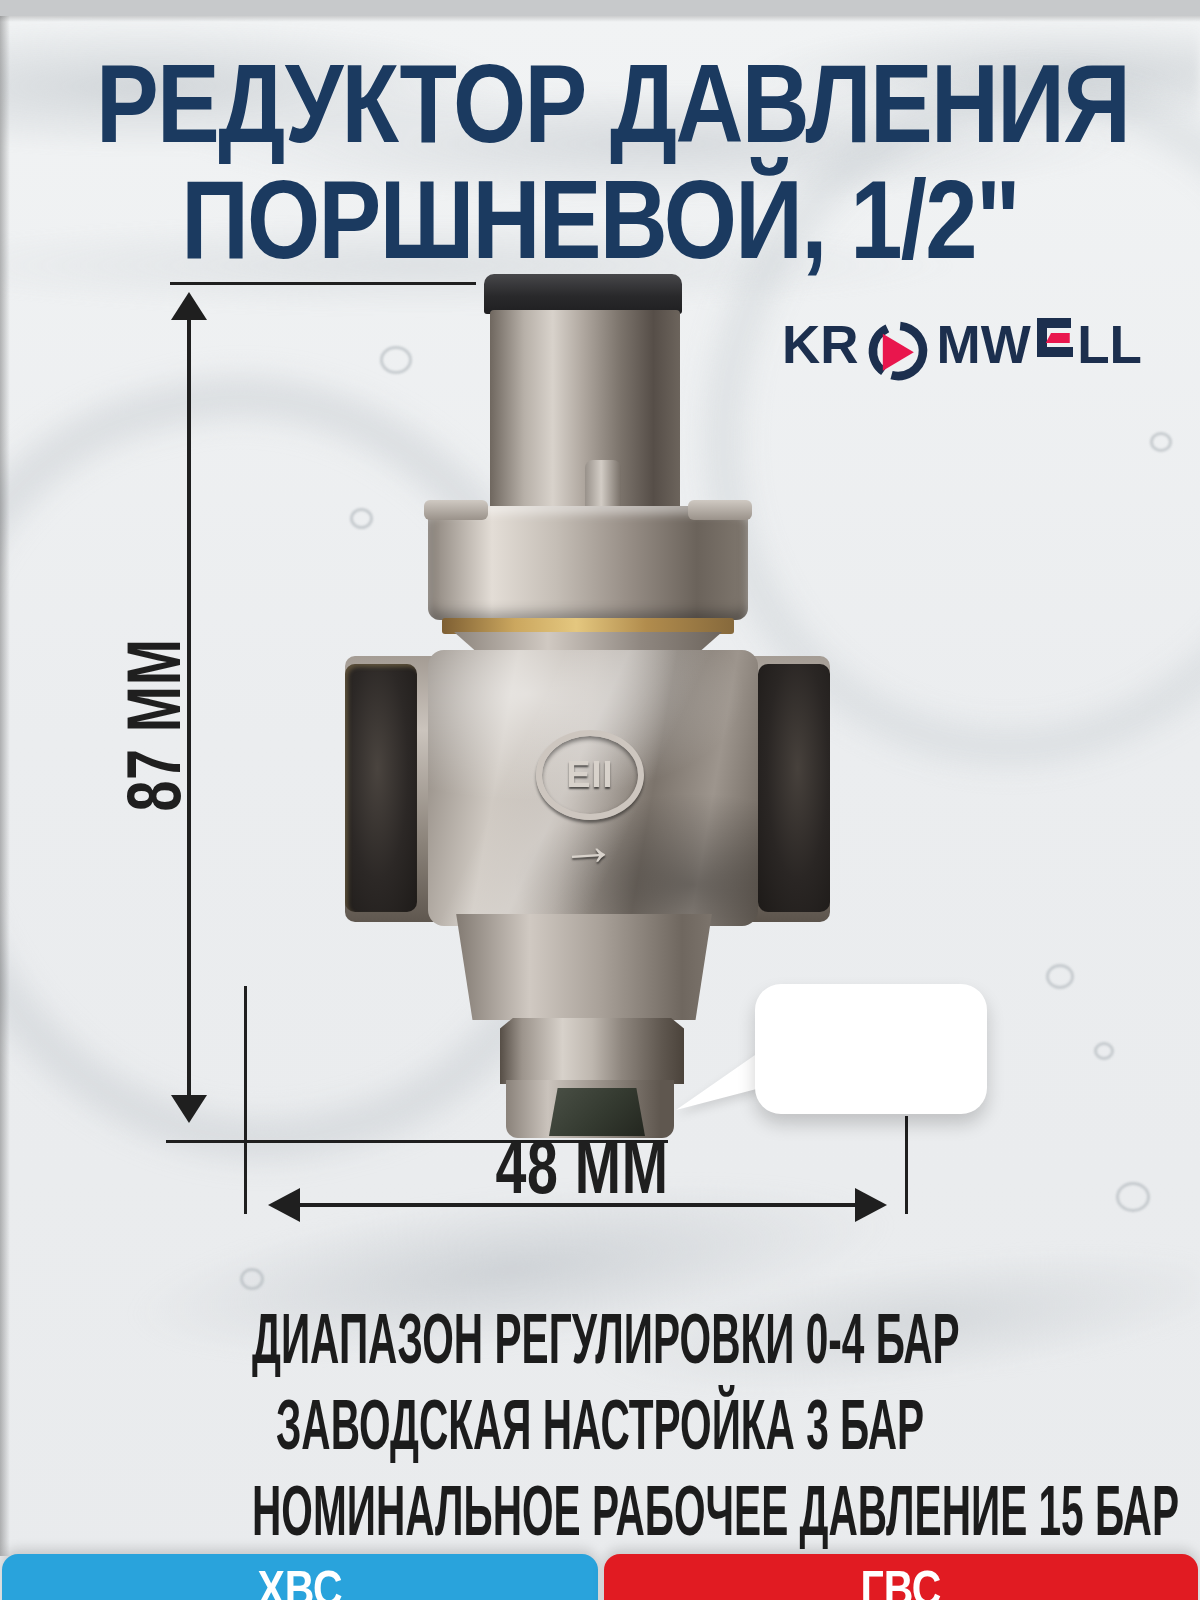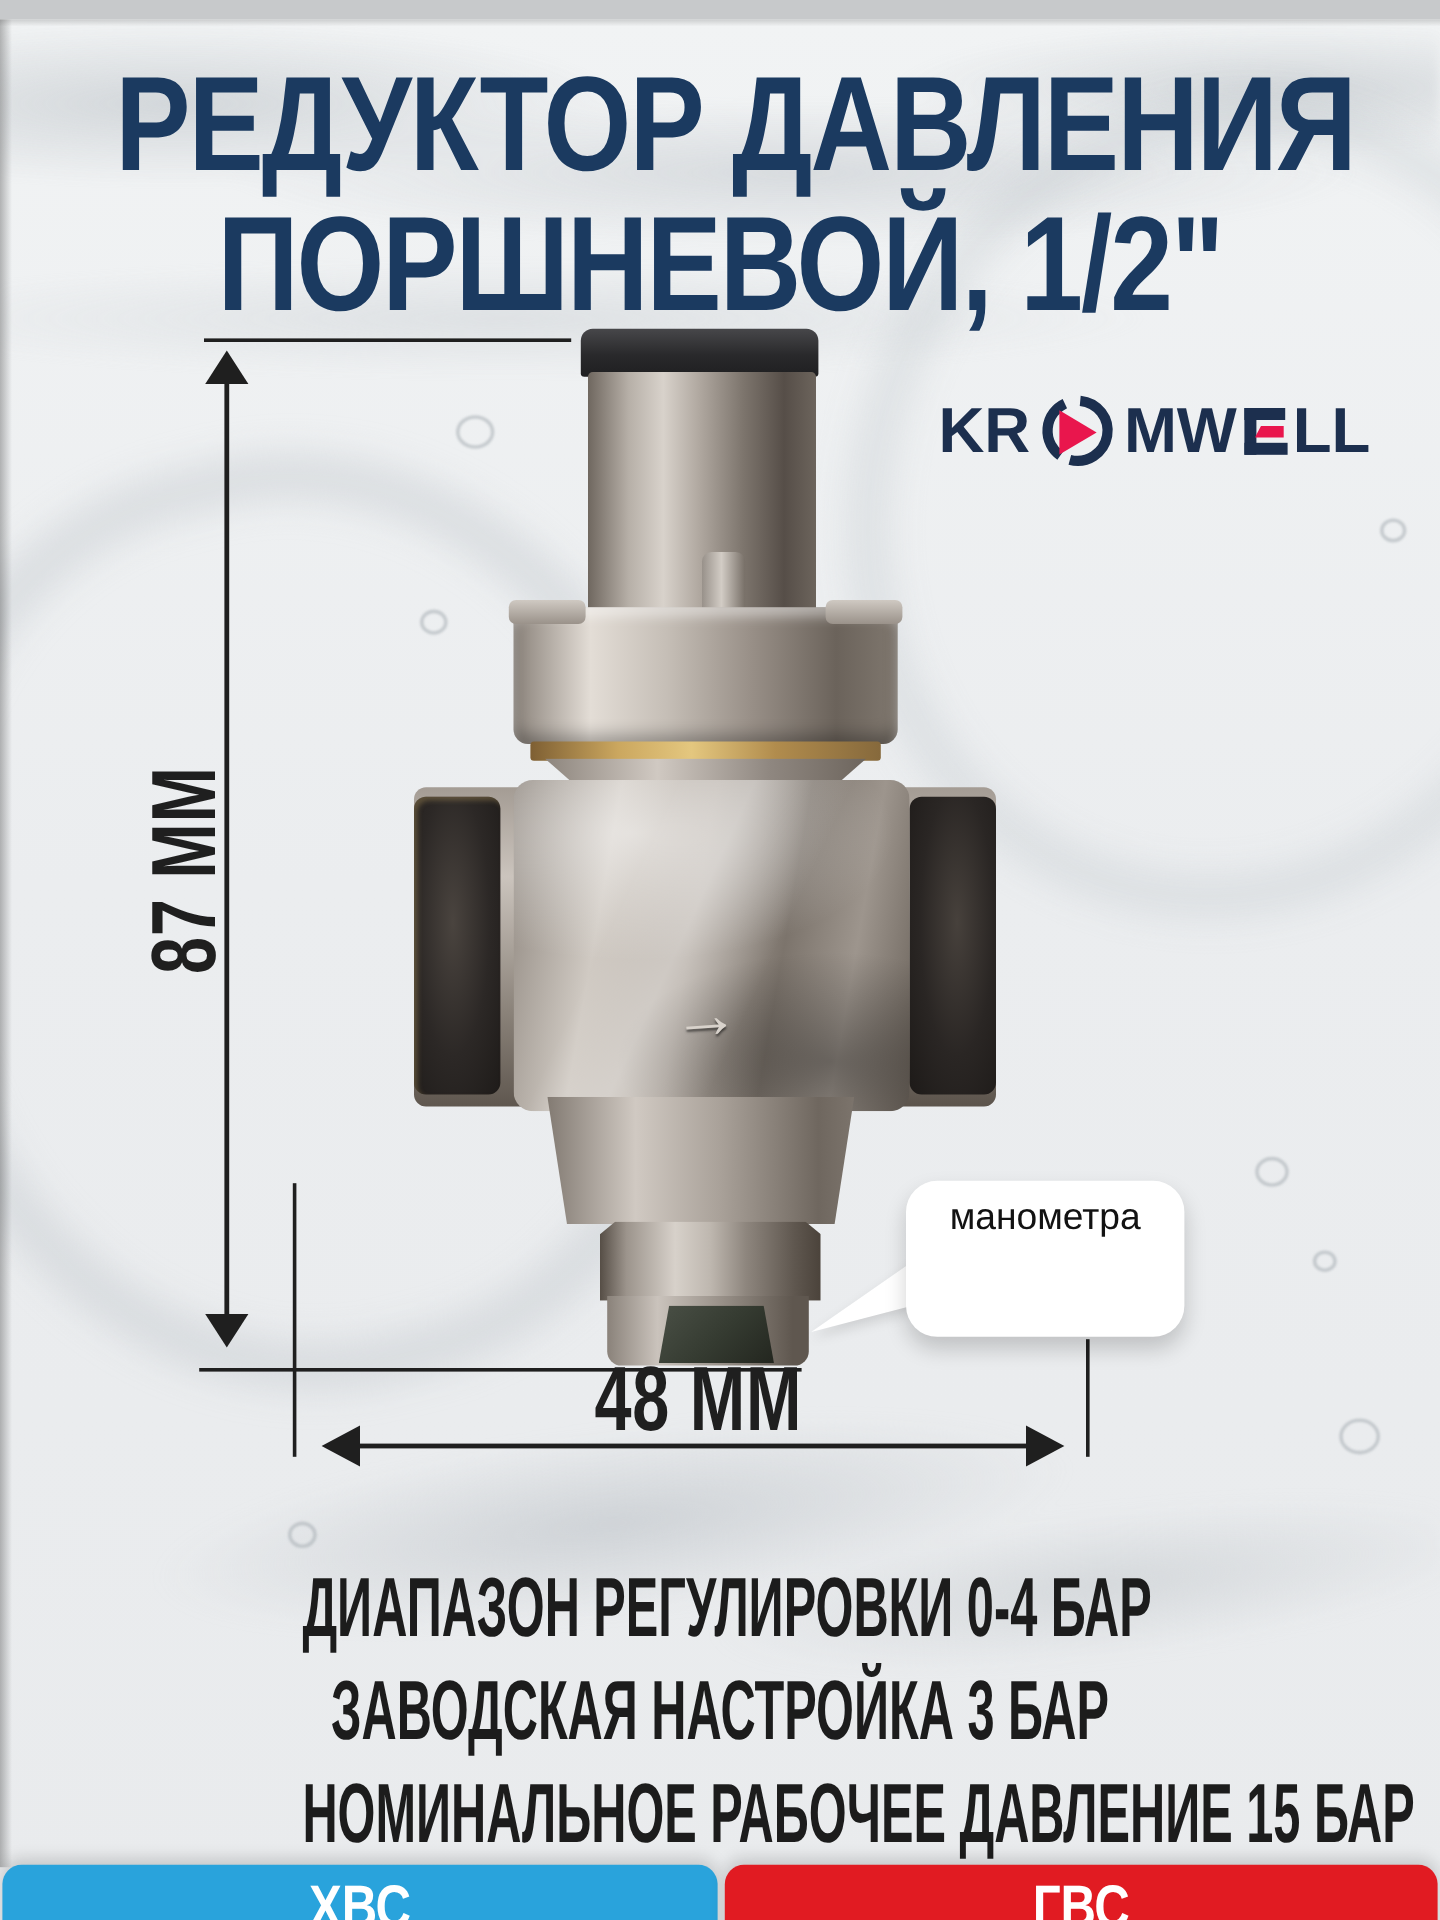--- a/index.html
+++ b/index.html
@@ -52,21 +52,21 @@
   
   .title{
     position:absolute;z-index:3;left:0;right:0;top:30px;text-align:center;
     color:#1b3a60;font-weight:bold;font-size:112px;line-height:116px;
     letter-spacing:-2px;transform:scaleX(.84);transform-origin:50% 0;
     white-space:nowrap;
   }
   
   .logo{
     position:absolute;z-index:3;left:782px;top:302px;width:360px;height:82px;
-    display:flex;align-items:center;justify-content:center;gap:6px;
+    display:flex;align-items:flex-start;justify-content:center;gap:6px;
     color:#1c2f4e;font-weight:bold;font-size:53px;letter-spacing:0;
   }
   .logo .icn{flex:0 0 auto;}
   .logo .ltr{line-height:1;}
   .e-letter{position:relative;display:inline-block;width:36px;height:39px;}
   .e-letter i{position:absolute;display:block;background:#1c2f4e;}
   .e-stem{left:0;top:0;width:10px;height:39px;}
   .e-top{left:0;top:0;width:34px;height:10px;}
   .e-mid{left:9px;top:15px;width:24px;height:10px;background:#e9164d !important;
          clip-path:polygon(22% 0,100% 0,100% 100%,0 100%);}
@@ -237,32 +237,34 @@
   <div class="vp cyl" style="position:absolute;"></div>
   <div class="vp nub" style="position:absolute;"></div>
   <div class="vp bell" style="position:absolute;"></div>
   <div class="vp brass" style="position:absolute;"></div>
   <div class="vp taper" style="position:absolute;"></div>
   <div class="vp portL" style="position:absolute;"></div>
   <div class="vp portL-face" style="position:absolute;"></div>
   <div class="vp portR" style="position:absolute;"></div>
   <div class="vp portR-face" style="position:absolute;"></div>
   <div class="vp bodyC" style="position:absolute;"></div>
+  <div class="vp stamp-oval" style="position:absolute;">
+      <span>EII</span>
+    </div>
   <div class="vp stamp-arrow" style="position:absolute;">→</div>
   <div class="vp stamp-pn" style="position:absolute;">PN16</div>
   <div class="vp bodyLower" style="position:absolute;"></div>
   <div class="vp hexUp" style="position:absolute;"></div>
   <div class="vp nut" style="position:absolute;"></div>
   <div class="vp nut-face" style="position:absolute;"></div>
 
   <svg class="bubble-tail" width="96" height="72">
       <polygon points="0,64 92,0 92,40" fill="#ffffff"></polygon>
     </svg>
   <div class="bubble">
-    <div>манометра</div>
   </div>
 
   <div class="specs">
     <div>ДИАПАЗОН РЕГУЛИРОВКИ 0-4 БАР</div>
     <div>ЗАВОДСКАЯ НАСТРОЙКА 3 БАР</div>
     <div>НОМИНАЛЬНОЕ РАБОЧЕЕ ДАВЛЕНИЕ 15 БАР</div>
   </div>
 
   <div class="badge badge-cold">
     <span>ХВС</span>

